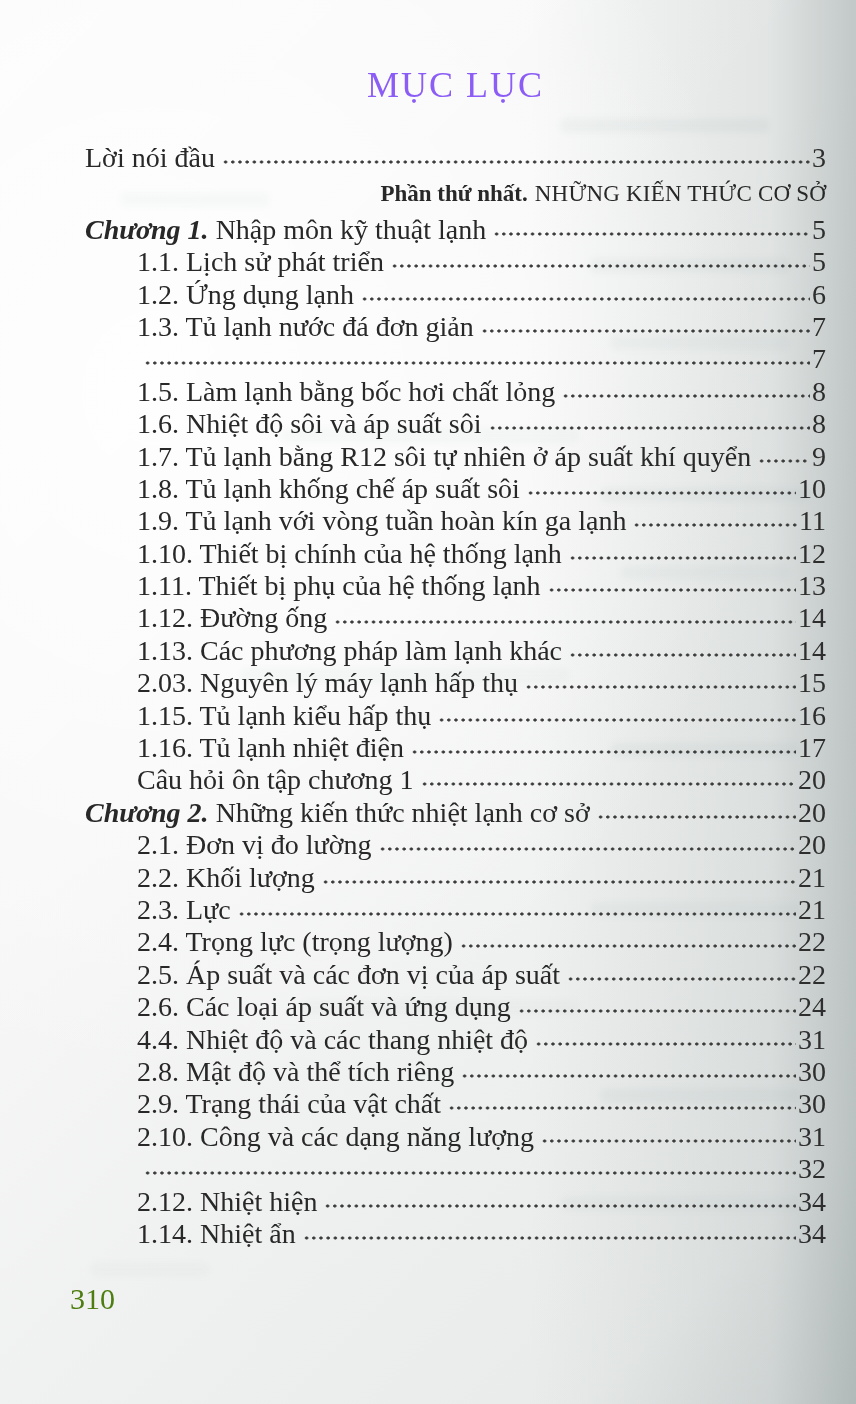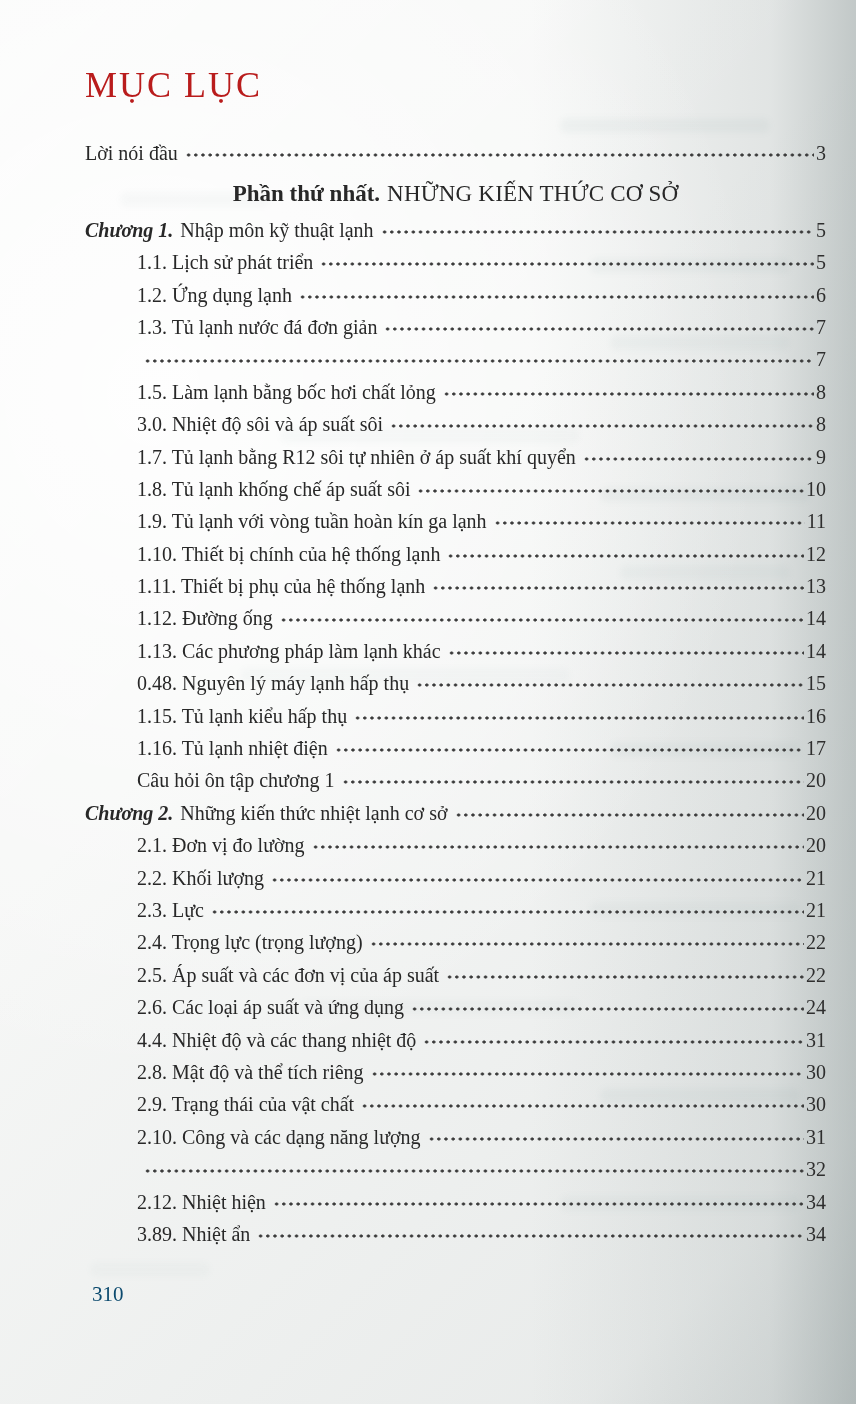--- a/index.html
+++ b/index.html
@@ -41,65 +41,64 @@
   .g11 { left: 300px; top: 1000px; width: 280px; opacity: .07; }
   .g12 { left: 600px; top: 1088px; width: 200px; }
   .g13 { left: 560px; top: 1196px; width: 240px; opacity: .10; }
   .g14 { left: 90px;  top: 1262px; width: 120px; opacity: .07; }
 
   .content {
     position: absolute;
     left: 85px; right: 30px; top: 64px;
   }
   .doc-title {
-    text-align: left;
+    text-align: center;
     font-size: 36px;
     letter-spacing: 2px;
-    color: #b91c1c;
+    color: #8b5cf6;
     margin: 0 0 36px 0;
     font-weight: 400;
   }
   .toc-row {
     display: flex;
     align-items: baseline;
     height: 32.4px;
-    font-size: 20px;
+    font-size: 28px;
     white-space: nowrap;
   }
   .toc-row .prefix { margin-right: 7px; }
   .toc-row .prefix:empty { display: none; margin: 0; }
   .leader {
     flex: 1;
     height: 17px;
     margin: 0 2px 0 7px;
     align-self: baseline;
     background-image: radial-gradient(circle, #3a3a3a 1.35px, rgba(0,0,0,0) 1.8px);
     background-size: 7.2px 6px;
     background-repeat: repeat-x;
     background-position: left bottom 2px;
   }
   .pagenum { color: #2e2e2e; }
 
   .row-front { margin-bottom: 7px; }
   .row-part {
-    justify-content: center;
-    margin-bottom: 5px;
+    justify-content: flex-end;
     font-size: 23px;
   }
   .row-part .prefix { font-weight: 700; }
   .row-part .label { letter-spacing: 0.2px; }
   .row-chapter .prefix { font-weight: 700; font-style: italic; }
   .row-chapter .label  { font-weight: 400; }
   .row-item { padding-left: 52px; justify-content: flex-end; }
 
   .footer-pagenum {
     position: absolute;
-    left: 92px; top: 1282px;
-    font-size: 21px;
-    color: #0c4a6e;
+    left: 70px; top: 1282px;
+    font-size: 30px;
+    color: #4d7c0f;
   }
 </style>
 </head>
 <body>
 
 <div class="paper-shading"></div>
 
 <div class="ghost g1"></div>
 <div class="ghost g2"></div>
 <div class="ghost g3"></div>
@@ -159,21 +158,21 @@
     <span class="pagenum">7</span>
   </div>
       <div class="toc-row row-item">
 
     <span class="label">1.5. Làm lạnh bằng bốc hơi chất lỏng</span>
     <span class="leader"></span>
     <span class="pagenum">8</span>
   </div>
       <div class="toc-row row-item">
 
-    <span class="label">3.0. Nhiệt độ sôi và áp suất sôi</span>
+    <span class="label">1.6. Nhiệt độ sôi và áp suất sôi</span>
     <span class="leader"></span>
     <span class="pagenum">8</span>
   </div>
       <div class="toc-row row-item">
 
     <span class="label">1.7. Tủ lạnh bằng R12 sôi tự nhiên ở áp suất khí quyển</span>
     <span class="leader"></span>
     <span class="pagenum">9</span>
   </div>
       <div class="toc-row row-item">
@@ -207,21 +206,21 @@
     <span class="pagenum">14</span>
   </div>
       <div class="toc-row row-item">
 
     <span class="label">1.13. Các phương pháp làm lạnh khác</span>
     <span class="leader"></span>
     <span class="pagenum">14</span>
   </div>
       <div class="toc-row row-item">
 
-    <span class="label">0.48. Nguyên lý máy lạnh hấp thụ</span>
+    <span class="label">2.03. Nguyên lý máy lạnh hấp thụ</span>
     <span class="leader"></span>
     <span class="pagenum">15</span>
   </div>
       <div class="toc-row row-item">
 
     <span class="label">1.15. Tủ lạnh kiểu hấp thụ</span>
     <span class="leader"></span>
     <span class="pagenum">16</span>
   </div>
       <div class="toc-row row-item">
@@ -308,20 +307,20 @@
     <span class="pagenum">32</span>
   </div>
       <div class="toc-row row-item">
 
     <span class="label">2.12. Nhiệt hiện</span>
     <span class="leader"></span>
     <span class="pagenum">34</span>
   </div>
       <div class="toc-row row-item">
 
-    <span class="label">3.89. Nhiệt ẩn</span>
+    <span class="label">1.14. Nhiệt ẩn</span>
     <span class="leader"></span>
     <span class="pagenum">34</span>
   </div>
     </div>
 </div>
 
 <div class="footer-pagenum">310</div>
 
 </body></html>

